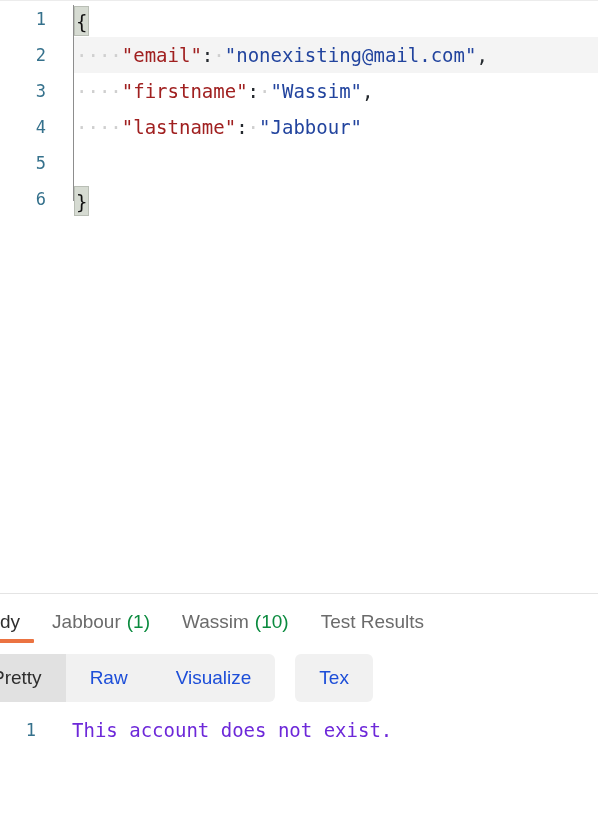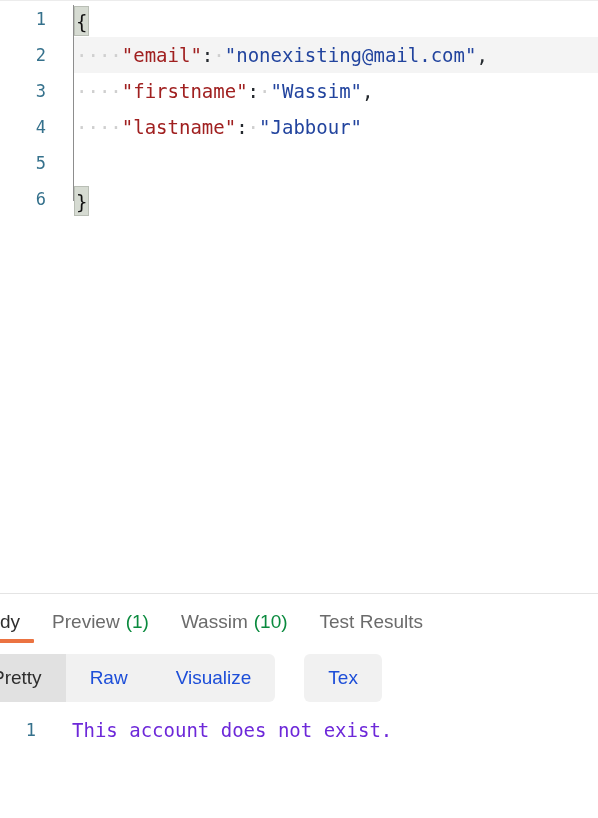--- a/index.html
+++ b/index.html
@@ -176,21 +176,21 @@
   .pill-group {
     height: 48px;
     background: #f1f1f1;
     border-radius: 6px;
     display: flex;
     align-items: stretch;
     overflow: hidden;
     margin-left: -32px;
   }
   .pill-group.secondary {
-    margin-left: 29px;
+    margin-left: 20px;
     border-radius: 6px;
   }
   .pill {
     display: flex;
     align-items: center;
     justify-content: center;
     padding: 0 24px;
     font-size: 19px;
     color: #1d4ed8;
     cursor: pointer;
@@ -278,21 +278,21 @@
 </div>
 
 <div class="response-pane">
 
   <div class="resp-tabs">
       <div class="resp-tab active">
         <span>dy</span>
         <span class="tab-underline"></span>
       </div>
       <div class="resp-tab">
-        <span>Preview</span>
+        <span>Jabbour</span>
         <span class="tab-count">(1)</span>
       </div>
       <div class="resp-tab">
         <span>Wassim</span>
         <span class="tab-count">(10)</span>
       </div>
       <div class="resp-tab">
         <span>Test Results</span>
       </div>
     </div>

